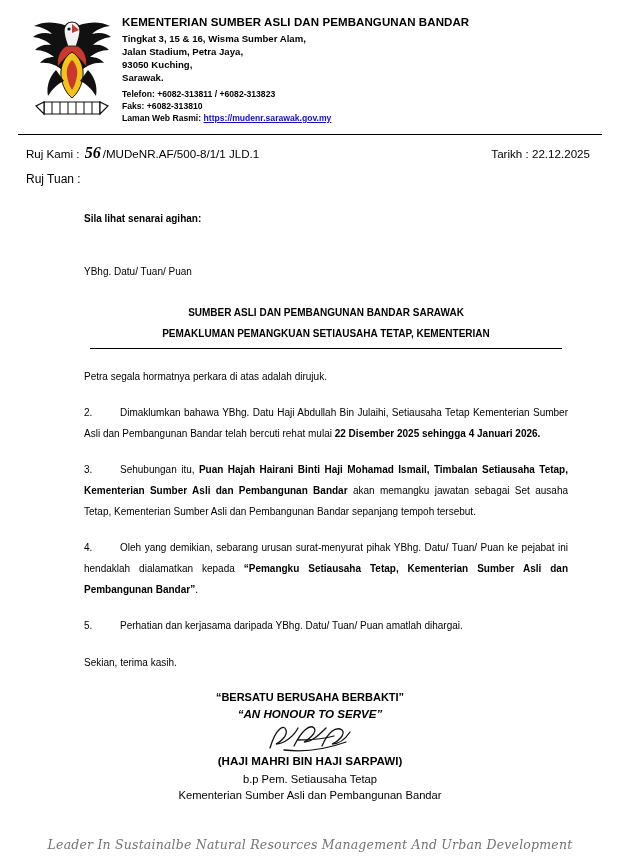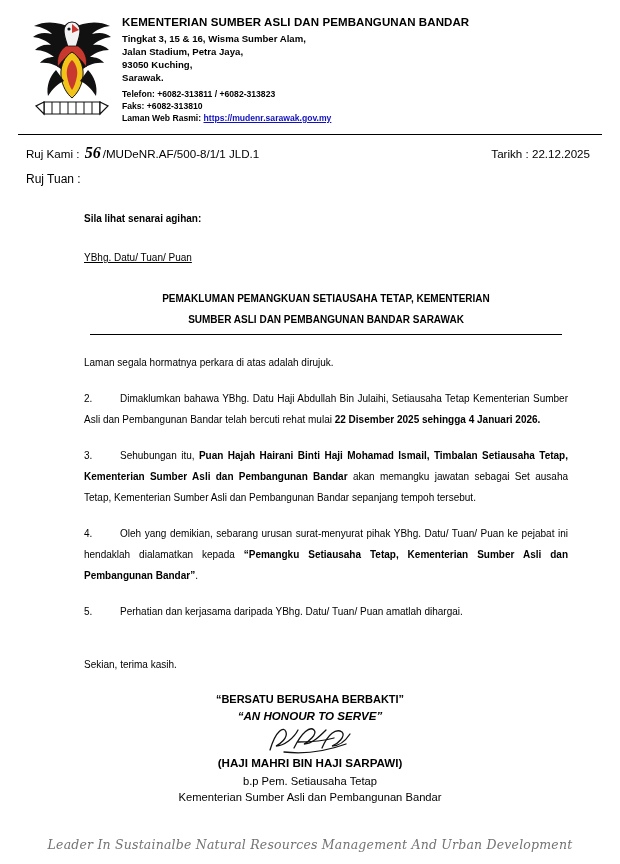--- a/index.html
+++ b/index.html
@@ -98,22 +98,21 @@
     padding: 0 52px 0 84px;
     font-size: 10px;
     line-height: 21px;
     text-align: justify;
   }
   .b-sila {
     font-weight: bold;
     margin-top: 22px;
   }
   .b-ybhg {
-    margin-top: 18px;
-    text-decoration: underline;
+    margin-top: 32px;
   }
   .b-subject {
     text-align: center;
     font-weight: bold;
     margin-top: 20px;
     line-height: 21px;
     padding: 0 4px;
   }
   .subj-rule {
     border: 0;
@@ -123,21 +122,21 @@
   .para {
     margin-top: 15px;
   }
   .para .num {
     display: inline-block;
     width: 36px;
   }
   .para.first { margin-top: 17px; }
   b, strong { font-weight: bold; }
 
-  .b-sekian { margin-top: 32px; }
+  .b-sekian { margin-top: 16px; }
 
   
   .closing {
     text-align: center;
     margin-top: 18px;
   }
   .motto1 {
     font-size: 11px;
     font-weight: bold;
   }
@@ -251,27 +250,27 @@
     </div>
   </div>
   <div class="ref-tuan">Ruj Tuan :</div>
 
   <div class="body">
 
     <div class="b-sila">Sila lihat senarai agihan:</div>
     <div class="b-ybhg">YBhg. Datu/ Tuan/ Puan</div>
 
     <div class="b-subject">
+      <div>SUMBER ASLI DAN PEMBANGUNAN BANDAR SARAWAK</div>
       <div>PEMAKLUMAN PEMANGKUAN SETIAUSAHA TETAP, KEMENTERIAN</div>
-      <div>SUMBER ASLI DAN PEMBANGUNAN BANDAR SARAWAK</div>
     </div>
     <hr class="subj-rule">
 
     <div class="para first">
-      <span>Laman segala hormatnya perkara di atas adalah dirujuk.</span>
+      <span>Petra segala hormatnya perkara di atas adalah dirujuk.</span>
     </div>
 
     <div class="para">
       <span class="num">2.</span><span>Dimaklumkan bahawa YBhg. Datu Haji Abdullah Bin Julaihi, Setiausaha Tetap Kementerian Sumber Asli dan Pembangunan Bandar telah bercuti rehat mulai </span><b>22 Disember 2025 sehingga 4 Januari 2026.</b>
     </div>
 
     <div class="para">
       <span class="num">3.</span><span>Sehubungan itu, </span><b>Puan Hajah Hairani Binti Haji Mohamad Ismail, Timbalan Setiausaha Tetap, Kementerian Sumber Asli dan Pembangunan Bandar</b><span> akan memangku jawatan sebagai Set ausaha Tetap, Kementerian Sumber Asli dan Pembangunan Bandar sepanjang tempoh tersebut.</span>
     </div>
 

